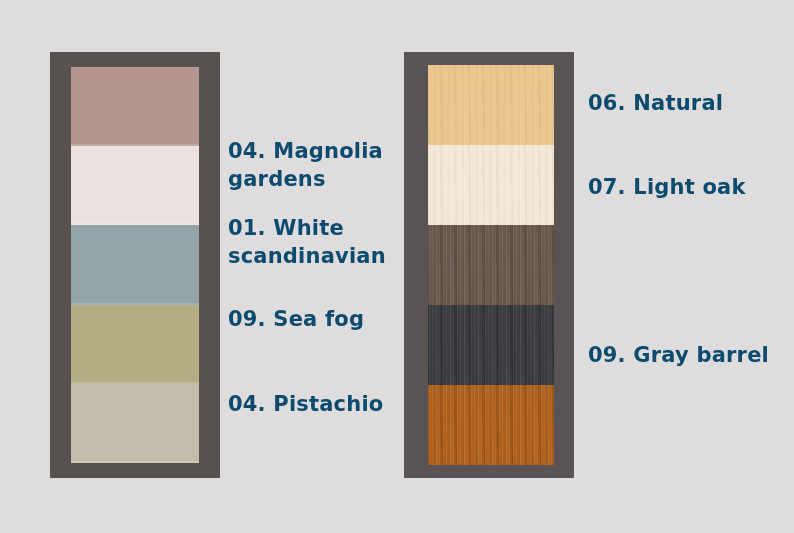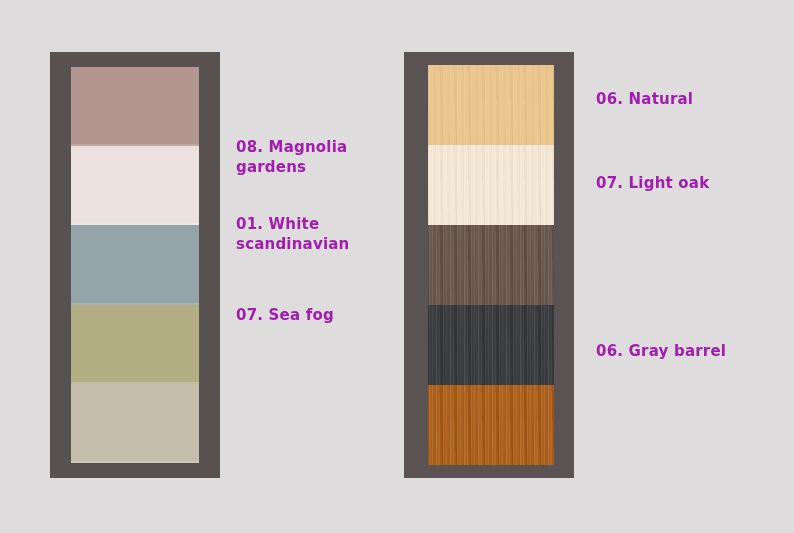--- a/index.html
+++ b/index.html
@@ -108,24 +108,24 @@
   
   .labels {
     position: absolute;
     top: 0;
     left: 178px;
     width: 205px;
     height: 426px;
   }
   .label {
     position: absolute;
-    left: 8px;
-    color: #a21caf;
+    left: 0;
+    color: #0c4a6e;
     font-weight: bold;
-    font-size: 15px;
+    font-size: 21px;
     line-height: 1.33;
     letter-spacing: 0.2px;
     font-family: "DejaVu Sans", sans-serif;
     white-space: pre-line;
   }
   .right .labels { left: 184px; width: 230px; }
 </style>
 </head>
 <body>
 
@@ -145,25 +145,26 @@
         <div class="swatch paint" style="background:#94a4a8"></div>
 
         <div class="swatch paint" style="background:#b3ad84"></div>
 
         <div class="swatch paint" style="background:#c5bdab"></div>
 
       </div>
     </div>
 
     <div class="labels">
-      <div class="label" style="top:86px">08. Magnolia
+      <div class="label" style="top:86px">04. Magnolia
 gardens</div>
       <div class="label" style="top:163px">01. White
 scandinavian</div>
-      <div class="label" style="top:254px">07. Sea fog</div>
+      <div class="label" style="top:254px">09. Sea fog</div>
+      <div class="label" style="top:339px">04. Pistachio</div>
     </div>
 
   </div>
 
   <div class="palette-group right">
 
     <div class="frame right-frame">
       <div class="swatch-stack">
 
         <div class="swatch wood wood-smooth" style="background:#ecc98f"></div>
@@ -175,18 +176,18 @@
         <div class="swatch wood wood-strong" style="background:#3a3c3f"></div>
 
         <div class="swatch wood wood-strong" style="background:#b5641c"></div>
 
       </div>
     </div>
 
     <div class="labels">
       <div class="label" style="top:38px">06. Natural</div>
       <div class="label" style="top:122px">07. Light oak</div>
-      <div class="label" style="top:290px">06. Gray barrel</div>
+      <div class="label" style="top:290px">09. Gray barrel</div>
     </div>
 
   </div>
 
 </div>
 
 </body></html>

